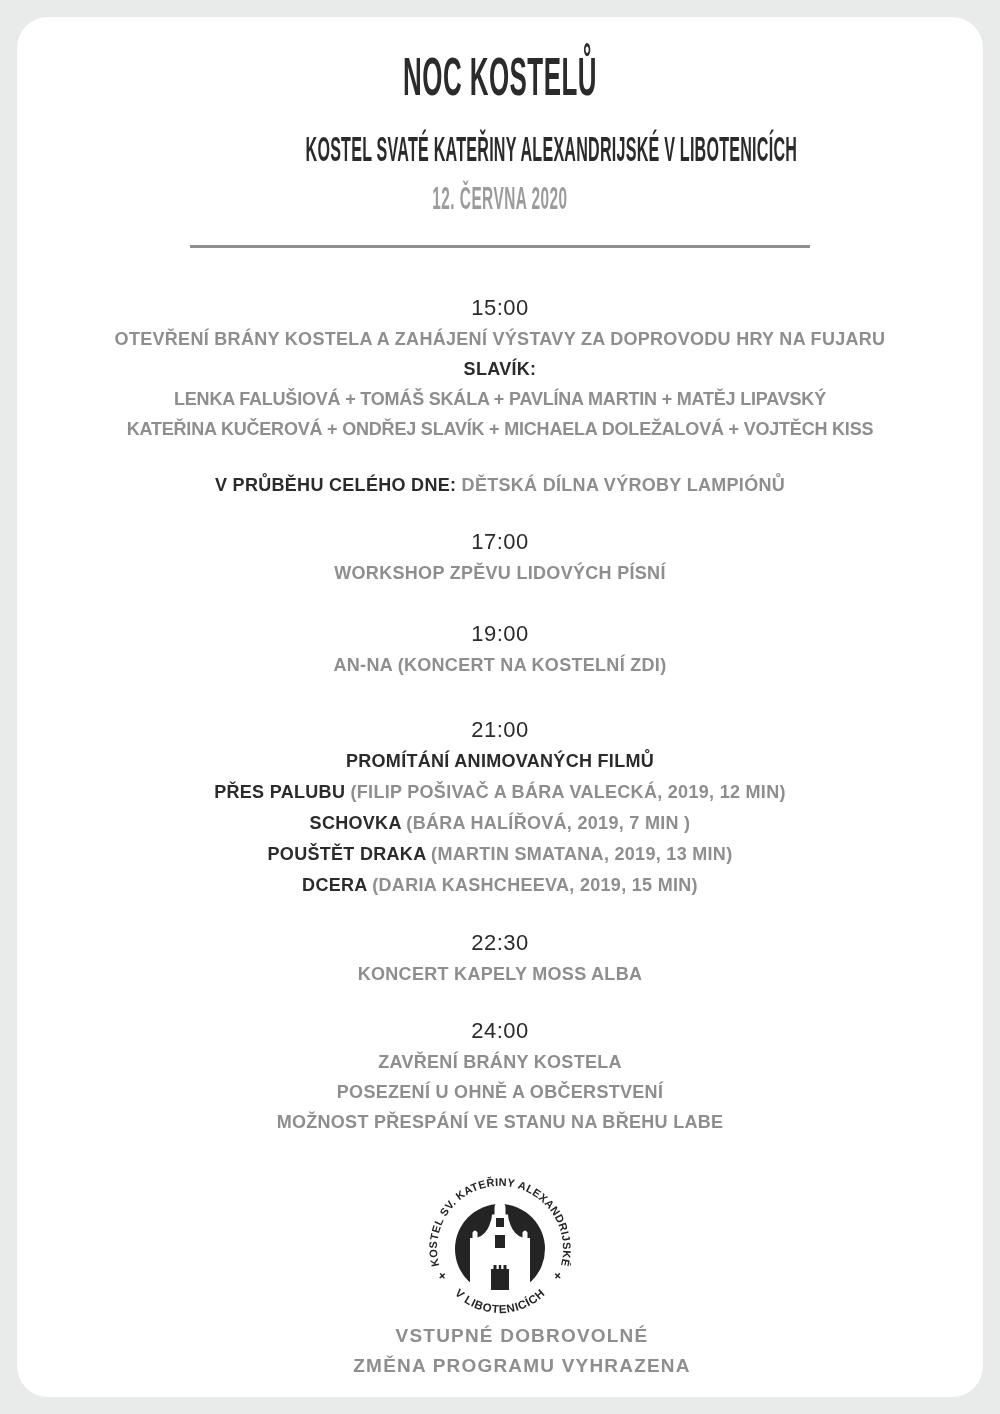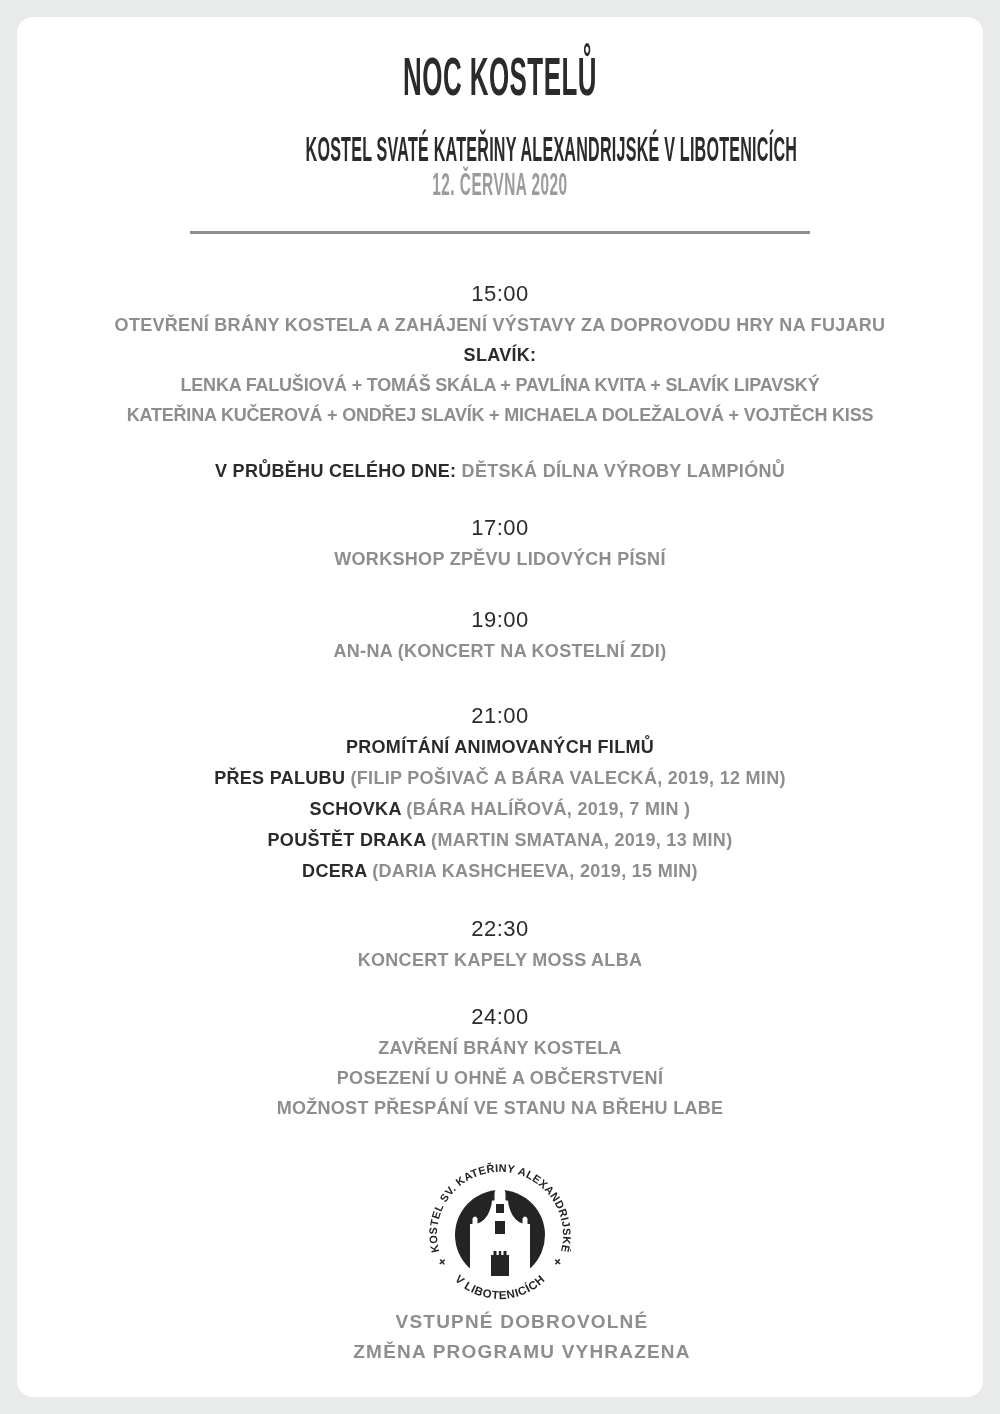--- a/index.html
+++ b/index.html
@@ -14,35 +14,35 @@
   html,body{margin:0;padding:0;}
   body{
     width:1000px;height:1414px;position:relative;
     background:var(--bg);
     font-family:"Liberation Sans","DejaVu Sans",sans-serif;
     -webkit-font-smoothing:antialiased;
   }
   .card{
     position:absolute;left:17px;top:17px;right:17px;bottom:17px;
     background:var(--card);
-    border-radius:16px;
+    border-radius:31px;
     text-align:center;
     overflow:hidden;
   }
   
   .header{padding-top:32px;}
   .condensed{
     display:inline-block;white-space:nowrap;
     transform:scaleX(0.48);transform-origin:50% 50%;
     font-weight:bold;color:var(--ink);
   }
   .title{font-size:54px;line-height:54px;letter-spacing:1px;}
   .subtitle-row{margin-top:28px;}
   .subtitle{font-size:35px;line-height:35px;transform:scaleX(0.46);letter-spacing:0.5px;}
-  .date-row{margin-top:2px;}
+  .date-row{margin-top:16px;}
   .date{font-size:32px;line-height:32px;color:var(--date-gray);letter-spacing:1px;}
   .divider{
     width:620px;margin:31px auto 0;height:0;
     border-top:3px solid #8f8f8f;
   }
   
   .section{margin-top:26px;}
   .mt-first{margin-top:44px;}
   .mt-30{margin-top:30px;}
   .mt-28{margin-top:34px;}
@@ -81,21 +81,21 @@
     </div>
     <div class="divider"></div>
   </div>
 
   <div>
 
     <div class="section mt-first">
       <div class="time">15:00</div>
       <div class="line">OTEVŘENÍ BRÁNY KOSTELA A ZAHÁJENÍ VÝSTAVY ZA DOPROVODU HRY NA FUJARU</div>
       <div class="line black">SLAVÍK:</div>
-      <div class="line names">LENKA FALUŠIOVÁ + TOMÁŠ SKÁLA + PAVLÍNA KVITA + SLAVÍK LIPAVSKÝ</div>
+      <div class="line names">LENKA FALUŠIOVÁ + TOMÁŠ SKÁLA + PAVLÍNA MARTIN + MATĚJ LIPAVSKÝ</div>
       <div class="line names">KATEŘINA KUČEROVÁ + ONDŘEJ SLAVÍK + MICHAELA DOLEŽALOVÁ + VOJTĚCH KISS</div>
     </div>
 
     <div class="section">
       <div class="line"><span class="allday-label">V PRŮBĚHU CELÉHO DNE:</span> <span>DĚTSKÁ DÍLNA VÝROBY LAMPIÓNŮ</span></div>
     </div>
 
     <div class="section">
       <div class="time">17:00</div>
       <div class="line">WORKSHOP ZPĚVU LIDOVÝCH PÍSNÍ</div>

